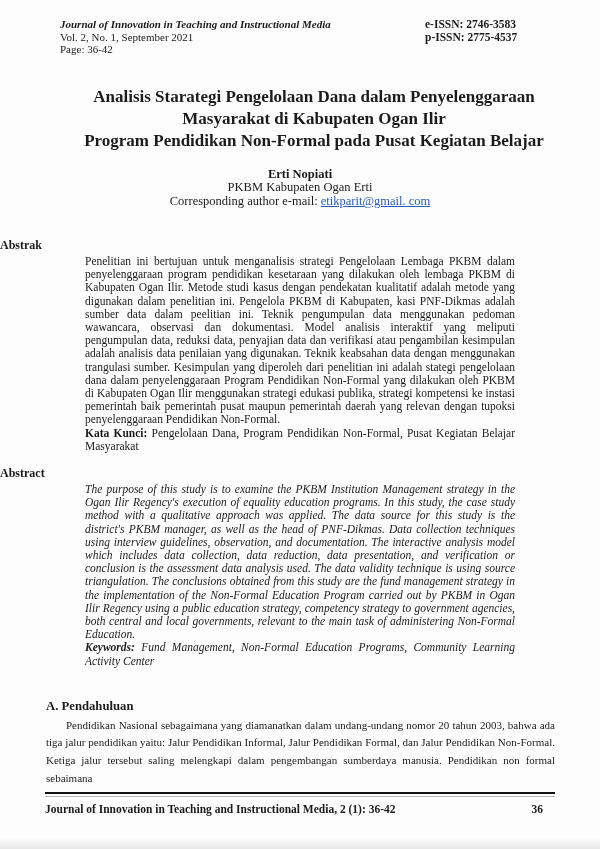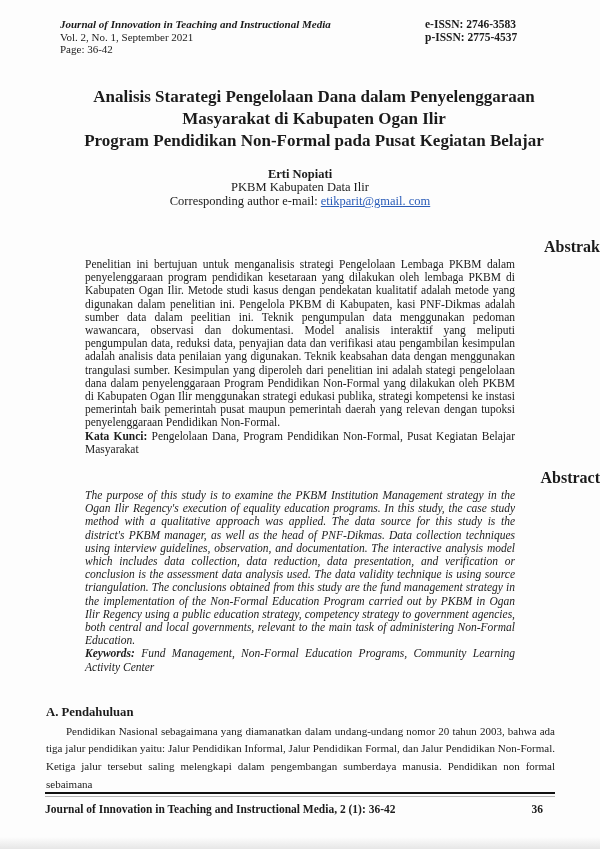--- a/index.html
+++ b/index.html
@@ -18,21 +18,21 @@
   .journal-name { font-style: italic; font-weight: bold; }
   .hdr-right { font-size: 11.5px; line-height: 13px; font-weight: bold; width: 118px; }
   
   .title-block { margin-top: 30px; text-align: center; font-weight: bold; font-size: 17px; line-height: 22px; padding-left: 28px; }
   .title-line { white-space: nowrap; }
   
   .author-block { margin-top: 16px; text-align: center; font-size: 12.5px; line-height: 13.8px; }
   .author-name { font-weight: bold; }
   a.email-link { color: #2a5cb8; text-decoration: underline; }
   
-  .abs-heading { margin-top: 29px; text-align: right; font-weight: bold; font-size: 16px; }
+  .abs-heading { margin-top: 29px; text-align: left; font-weight: bold; font-size: 12px; }
   .abs-heading.en { margin-top: 13px; }
   .abs-body {
     margin: 2px 85px 0 85px;
     font-size: 11.5px;
     line-height: 13.2px;
     text-align: justify;
   }
   .abs-body.en { font-style: italic; }
   .kw-label { font-weight: bold; }
   
@@ -75,21 +75,21 @@
   </div>
 
   <div class="title-block">
     <div class="title-line">Analisis Starategi Pengelolaan Dana dalam Penyelenggaraan</div>
     <div class="title-line">Masyarakat di Kabupaten Ogan Ilir</div>
     <div class="title-line">Program Pendidikan Non-Formal pada Pusat Kegiatan Belajar</div>
   </div>
 
   <div class="author-block">
     <div class="author-name">Erti Nopiati</div>
-    <div>PKBM Kabupaten Data Ilir</div>
+    <div>PKBM Kabupaten Ogan Erti</div>
     <div><span>Corresponding author e-mail: </span><a class="email-link" href="#">etikparit@gmail. com</a></div>
   </div>
 
   <div class="abs-heading">Abstrak</div>
   <div class="abs-body"><span>Penelitian ini bertujuan untuk menganalisis strategi Pengelolaan Lembaga PKBM dalam penyelenggaraan program pendidikan kesetaraan yang dilakukan oleh lembaga PKBM di Kabupaten Ogan Ilir. Metode studi kasus dengan pendekatan kualitatif adalah metode yang digunakan dalam penelitian ini. Pengelola PKBM di Kabupaten, kasi PNF-Dikmas adalah sumber data dalam peelitian ini. Teknik pengumpulan data menggunakan pedoman wawancara, observasi dan dokumentasi. Model analisis interaktif yang meliputi pengumpulan data, reduksi data, penyajian data dan verifikasi atau pengambilan kesimpulan adalah analisis data penilaian yang digunakan. Teknik keabsahan data dengan menggunakan trangulasi sumber. Kesimpulan yang diperoleh dari penelitian ini adalah stategi pengelolaan dana dalam penyelenggaraan Program Pendidikan Non-Formal yang dilakukan oleh PKBM di Kabupaten Ogan Ilir menggunakan strategi edukasi publika, strategi kompetensi ke instasi pemerintah baik pemerintah pusat maupun pemerintah daerah yang relevan dengan tupoksi penyelenggaraan Pendidikan Non-Formal.</span><br>
     <span class="kw-label">Kata Kunci:</span><span> Pengelolaan Dana, Program Pendidikan Non-Formal, Pusat Kegiatan Belajar Masyarakat</span>
   </div>
 
   <div class="abs-heading en">Abstract</div>
   <div class="abs-body en"><span>The purpose of this study is to examine the PKBM Institution Management strategy in the Ogan Ilir Regency's execution of equality education programs. In this study, the case study method with a qualitative approach was applied. The data source for this study is the district's PKBM manager, as well as the head of PNF-Dikmas. Data collection techniques using interview guidelines, observation, and documentation. The interactive analysis model which includes data collection, data reduction, data presentation, and verification or conclusion is the assessment data analysis used. The data validity technique is using source triangulation. The conclusions obtained from this study are the fund management strategy in the implementation of the Non-Formal Education Program carried out by PKBM in Ogan Ilir Regency using a public education strategy, competency strategy to government agencies, both central and local governments, relevant to the main task of administering Non-Formal Education.</span><br>

